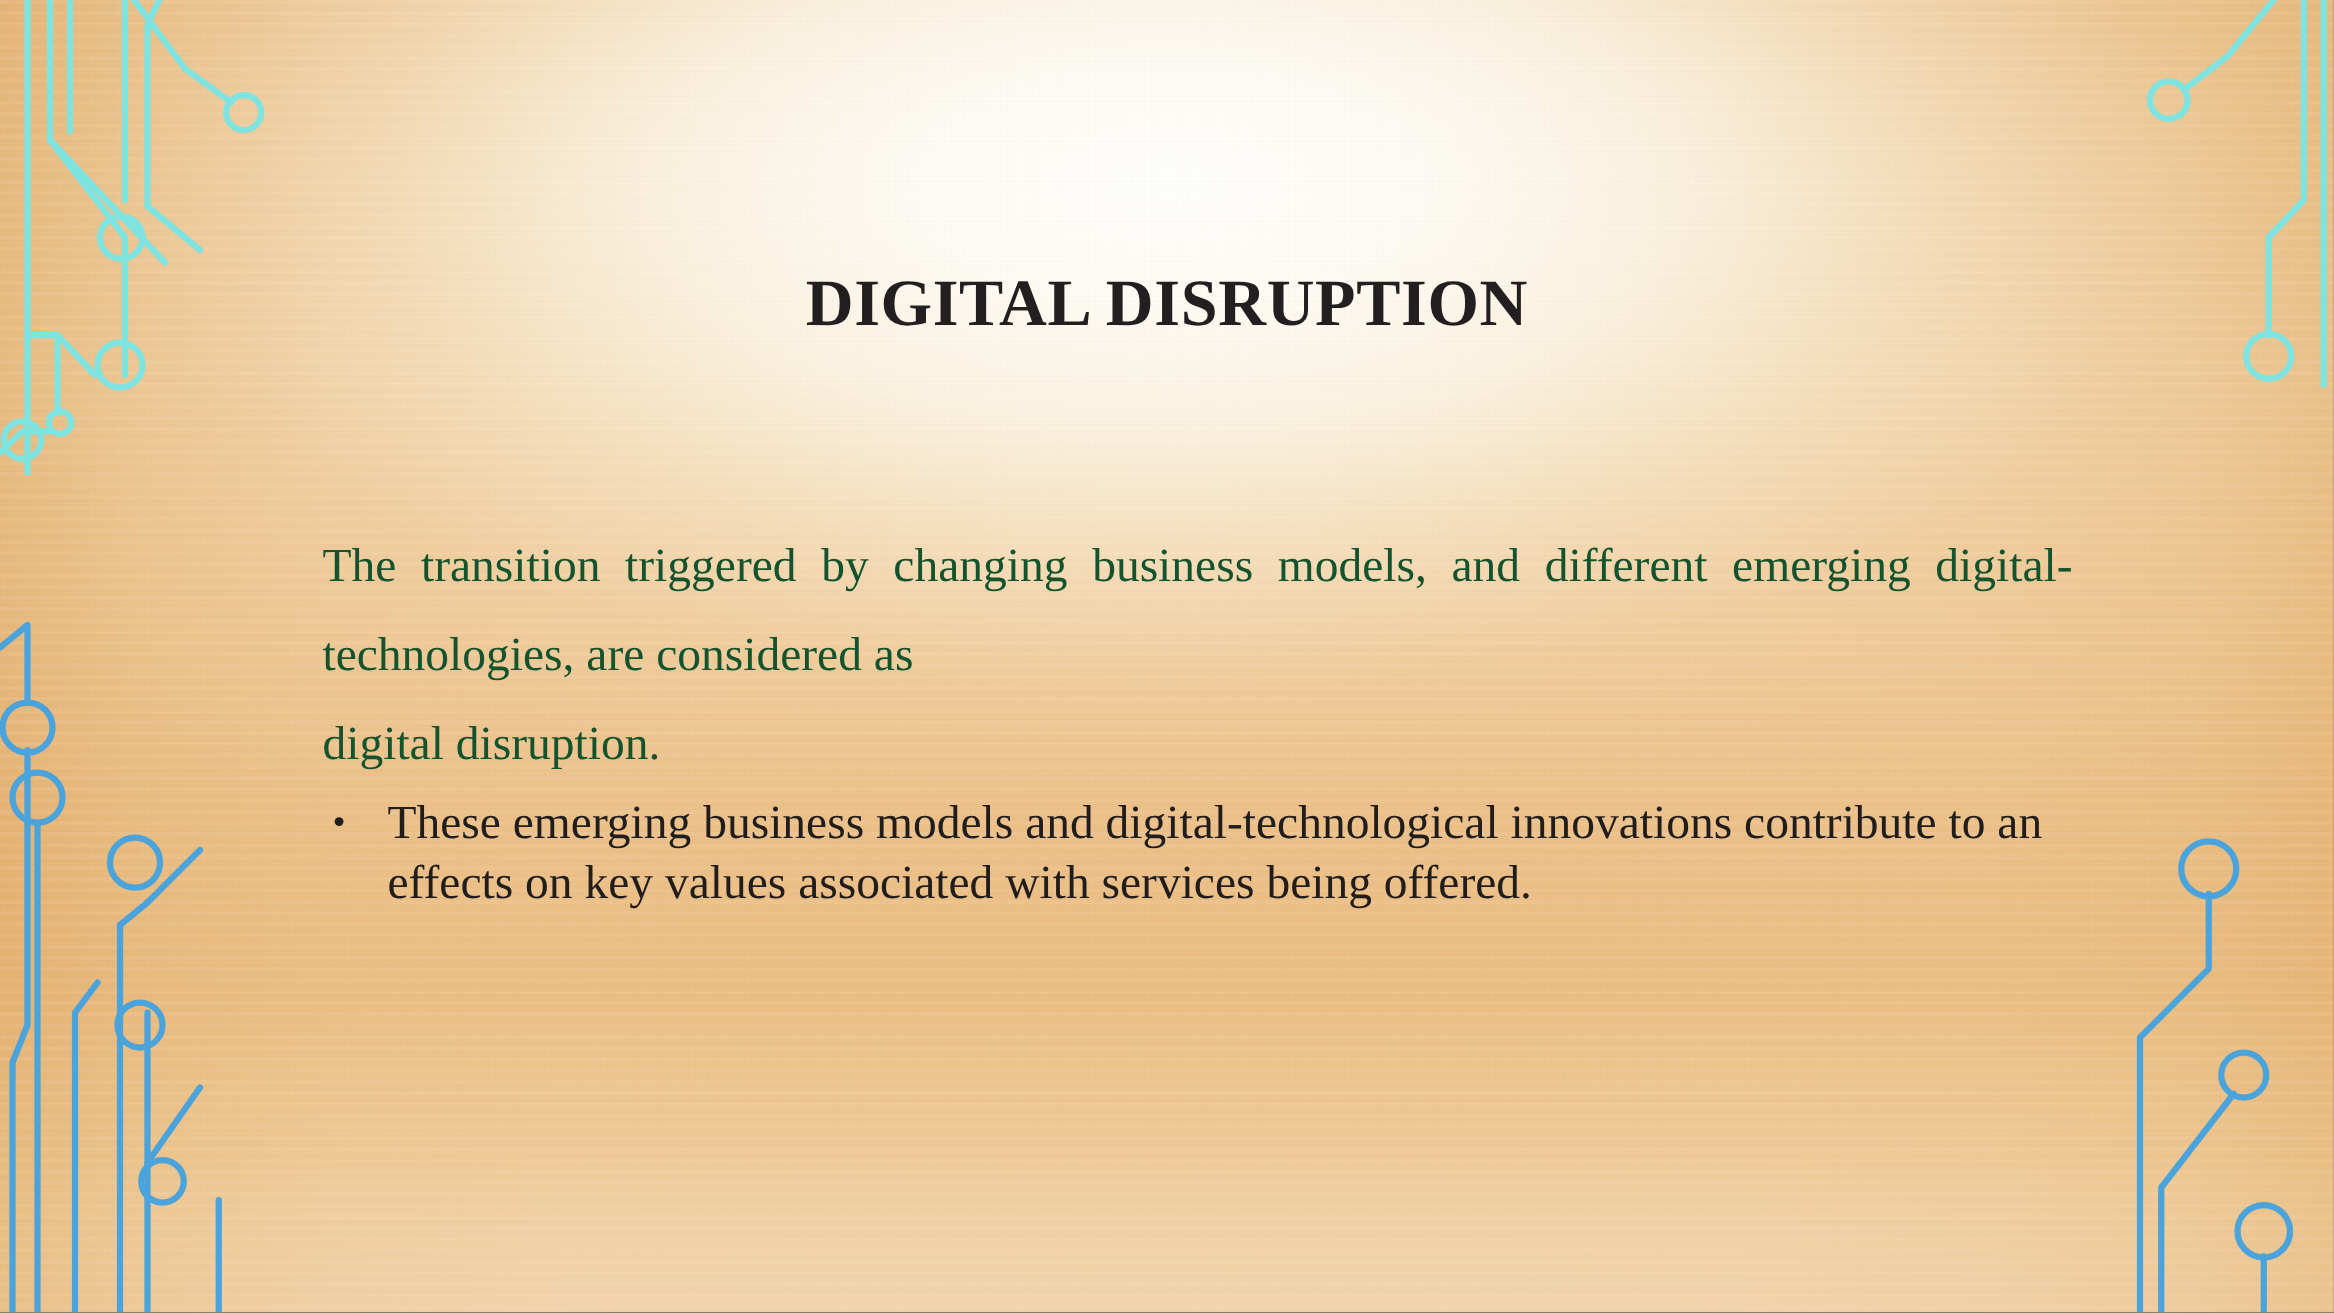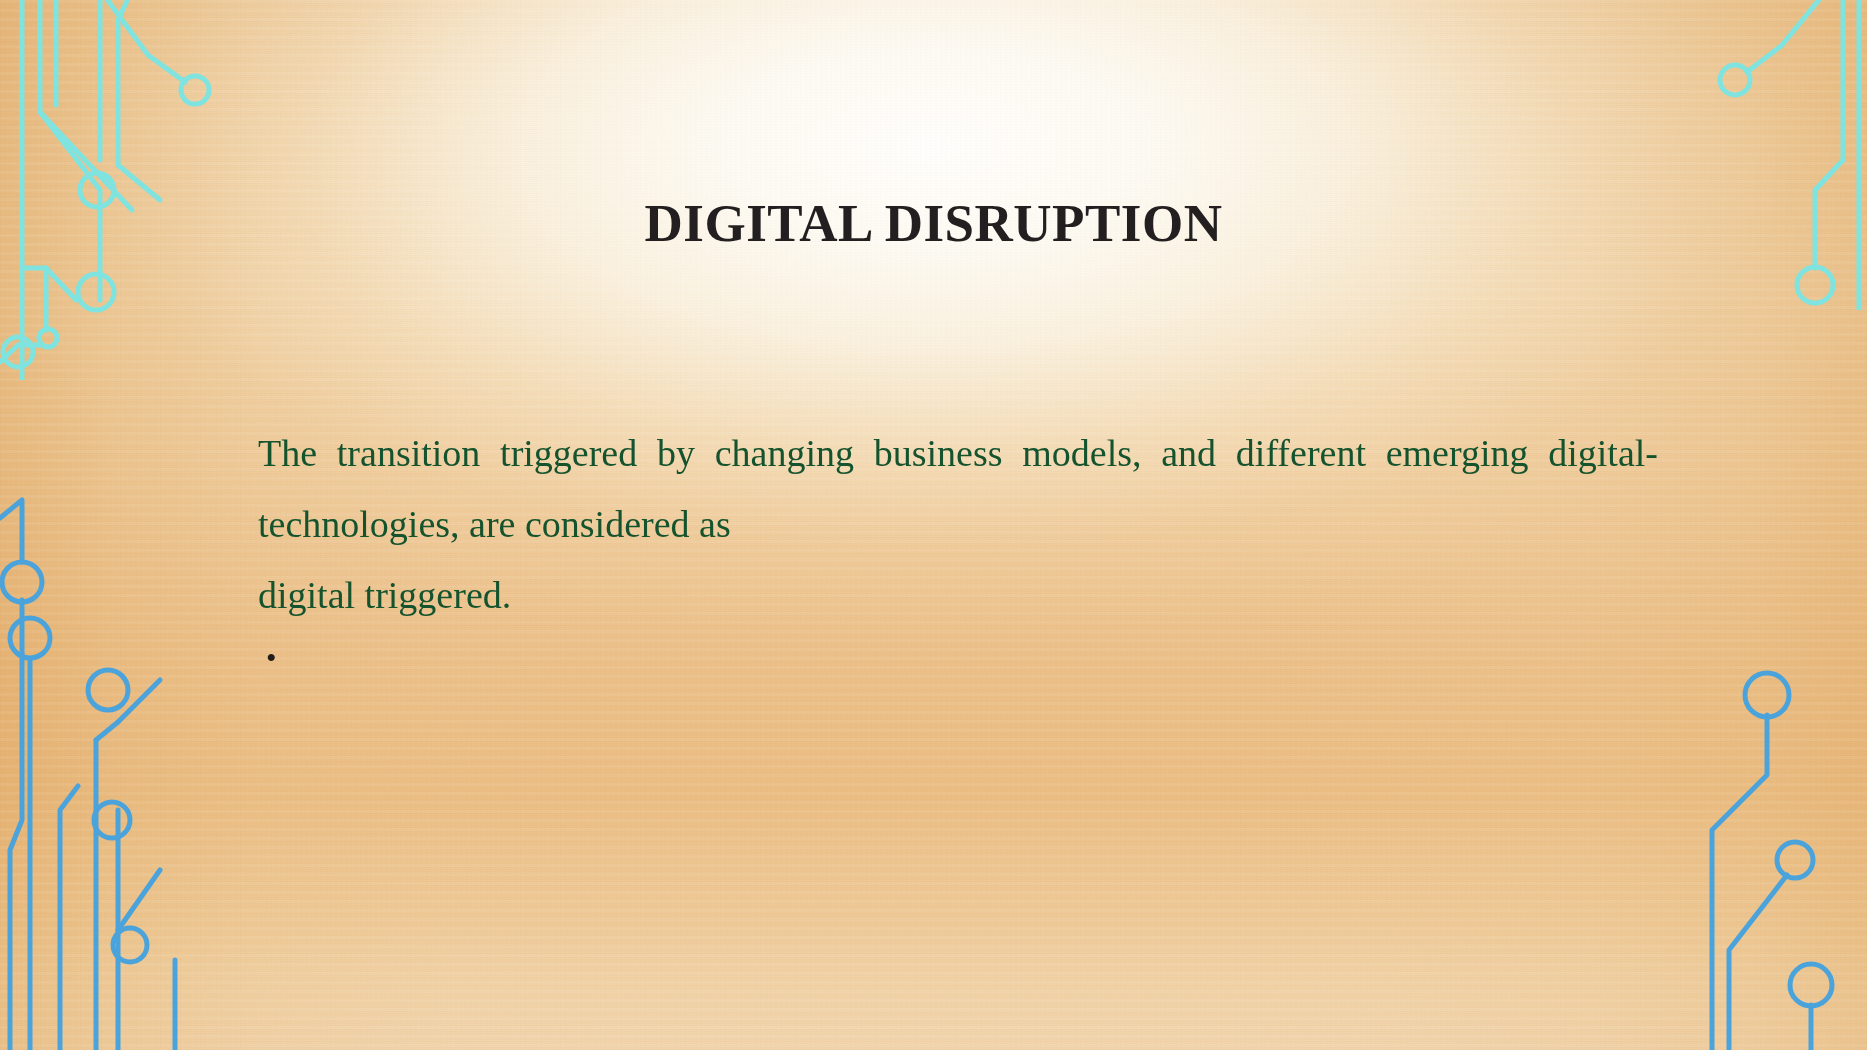--- a/index.html
+++ b/index.html
@@ -124,21 +124,21 @@
   .circuit-tl { left: 0;   top: 0;    width: 260px; height: 380px; }
   .circuit-bl { left: 0;   bottom: 0; width: 260px; height: 560px; }
   .circuit-tr { right: 0;  top: 0;    width: 230px; height: 310px; }
   .circuit-br { right: 0;  bottom: 0; width: 230px; height: 420px; }
 
   
   .title-block {
     position: absolute;
     left: 0;
     right: 0;
-    top: 158px;
+    top: 178px;
     text-align: center;
   }
   .title {
     display: inline-block;
     font-family: "Liberation Serif", "DejaVu Serif", serif;
     font-weight: bold;
     font-size: 53px;
     letter-spacing: 0.5px;
     color: #231F20;
     line-height: 1.1;
@@ -272,24 +272,25 @@
 
   <div class="title-block">
     <h1 class="title">DIGITAL DISRUPTION</h1>
   </div>
 
   <div class="body-block">
 
     <p class="para-justified">
       <span>The transition triggered by changing business models, and</span>
       <span>different emerging  digital-technologies, are considered as</span>
-      <span class="lastline">digital triggered.</span>
+      <span class="lastline">digital disruption.</span>
     </p>
 
     <ul class="bullet-list">
       <li class="bullet-item">
         <span class="bullet-marker">•</span>
+        <span>These emerging business models and digital-technological innovations contribute to an effects on key values associated with services being offered.</span>
       </li>
     </ul>
 
   </div>
 
 </div>
 
 </body></html>

